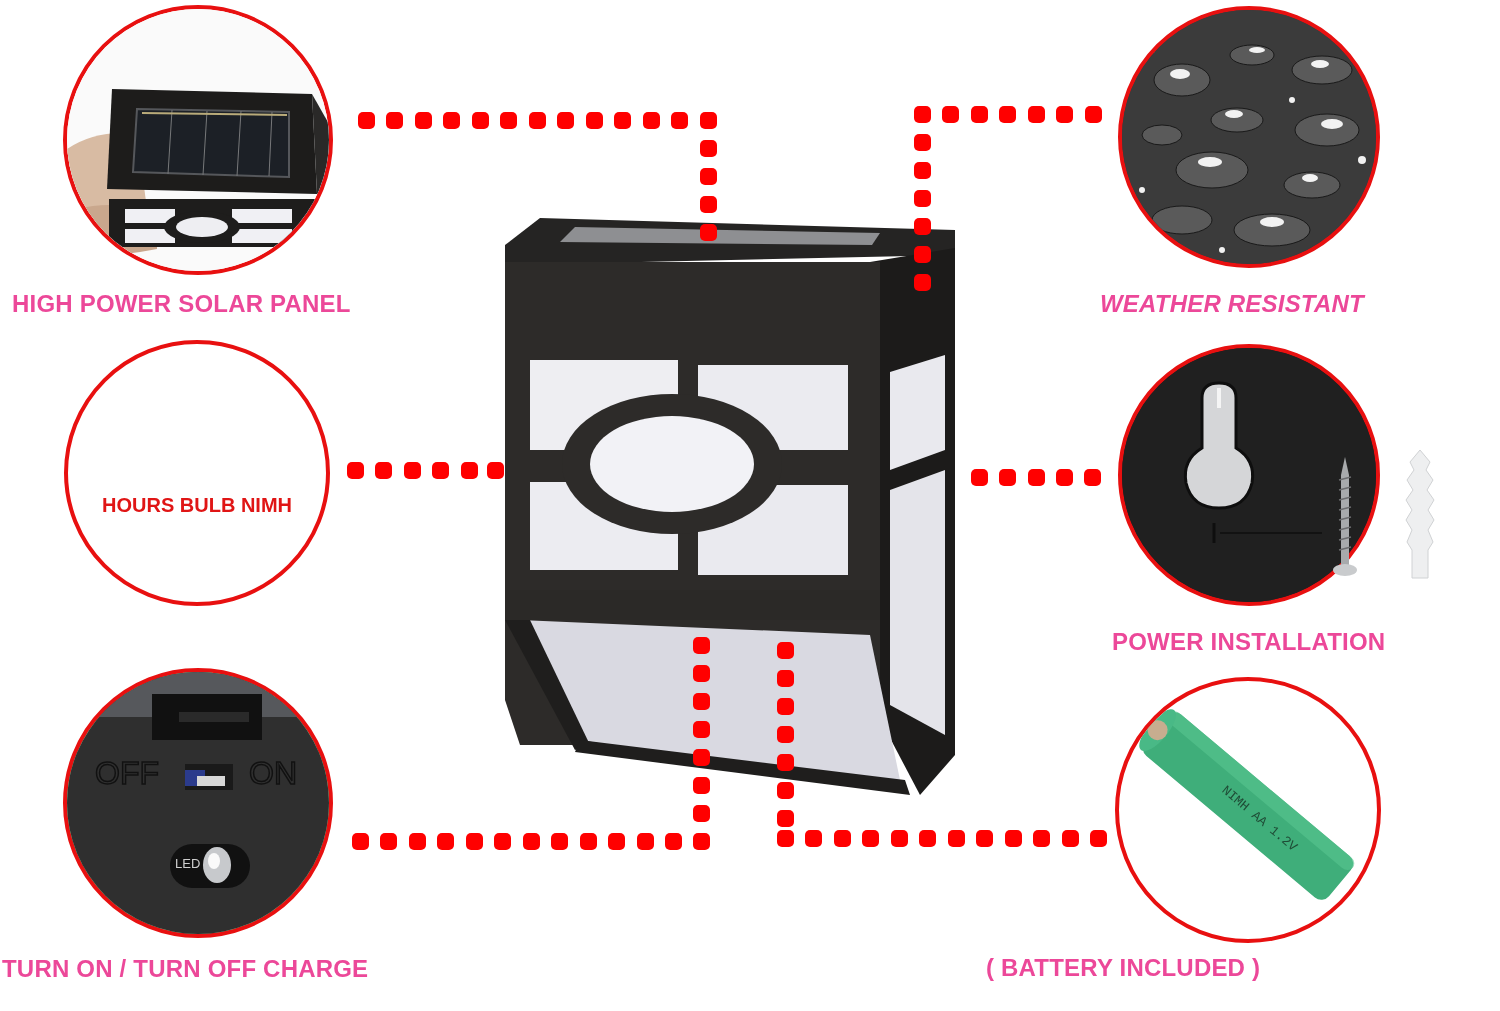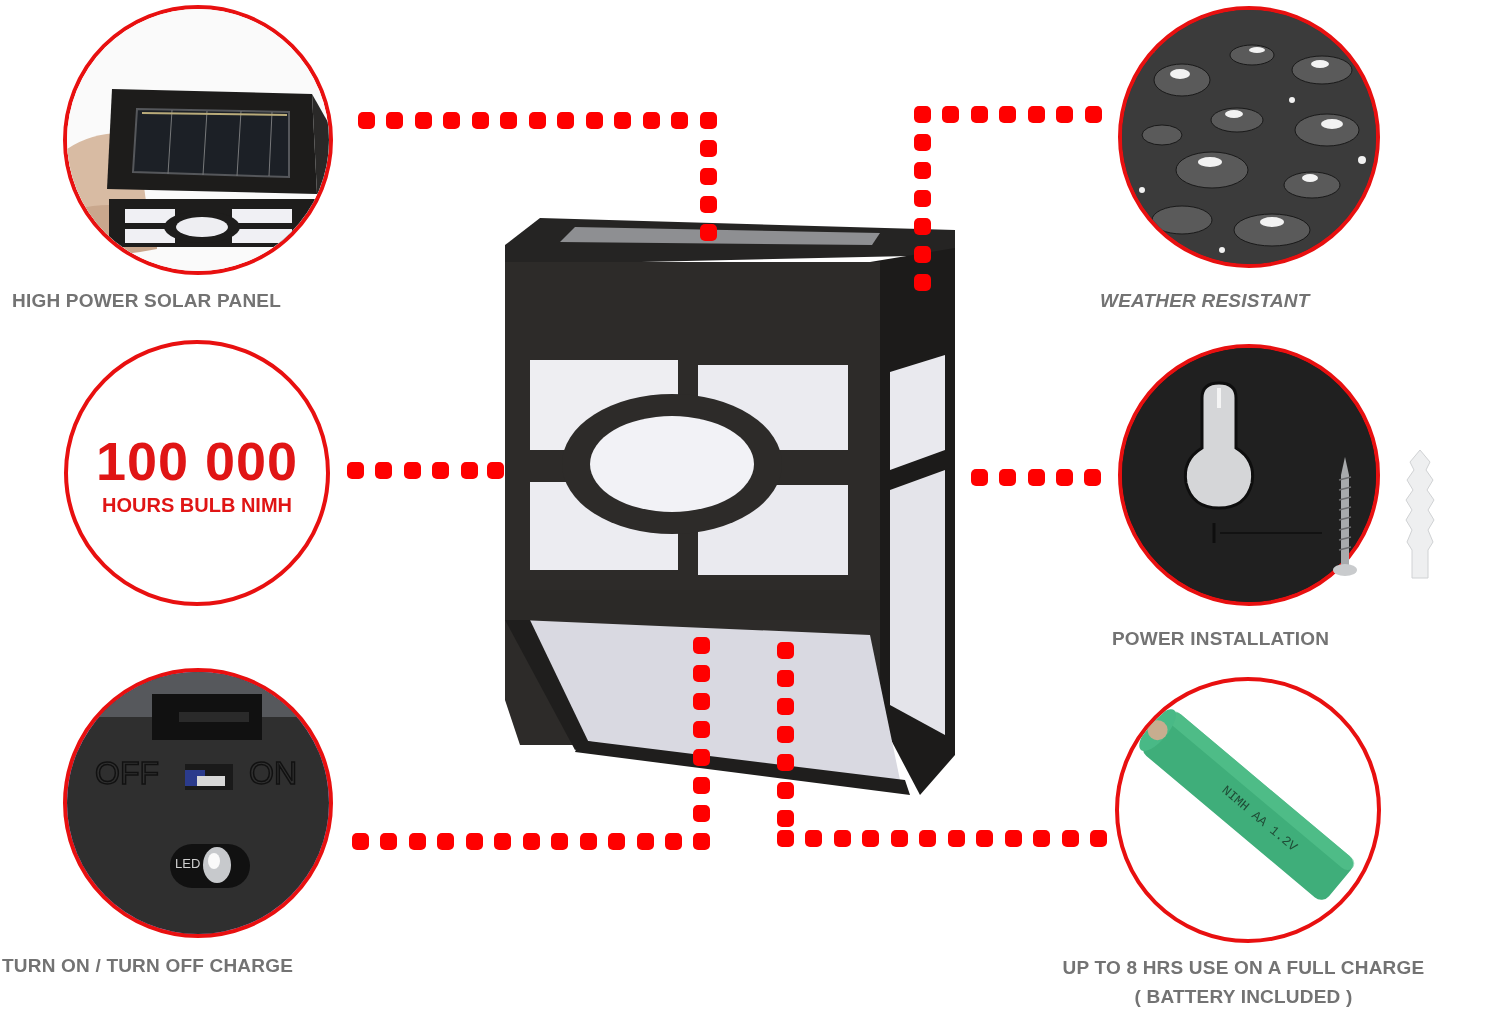--- a/index.html
+++ b/index.html
@@ -1,20 +1,20 @@
 <!DOCTYPE html>
 <html><head>
 <meta charset="utf-8">
 <style>
   html, body { margin: 0; padding: 0; background: #ffffff; }
   body { width: 1500px; height: 1011px; position: relative; overflow: hidden;
          font-family: "Liberation Sans", sans-serif; }
   .abs { position: absolute; }
-  .label { position: absolute; color: #737373; font-weight: bold; font-size: 19px;
-           white-space: nowrap; letter-spacing: 0.2px; text-align: center; }
+  .label { position: absolute; color: #ec4899; font-weight: bold; font-size: 24px;
+           white-space: nowrap; letter-spacing: 0.2px; }
   .circle { position: absolute; border-radius: 50%; border: 4px solid #e81010;
             box-sizing: border-box; overflow: hidden; background: #fff; }
   .dot { position: absolute; width: 17px; height: 17px; background: #ff0000; border-radius: 5px; }
   svg { display: block; }
   .big-num { position: absolute; color: #e01515; font-weight: bold; font-size: 54px;
              width: 100%; text-align: center; left: 0; top: 86px; letter-spacing: 1px; }
   .sub-num { position: absolute; color: #e01515; font-weight: bold; font-size: 20px;
              width: 100%; text-align: center; left: 0; top: 150px; }
 </style>
 </head>
@@ -42,25 +42,24 @@
     <rect x="165" y="200" width="60" height="14" fill="#f0f0f4"></rect>
     <rect x="58" y="220" width="50" height="14" fill="#f0f0f4"></rect>
     <rect x="165" y="220" width="60" height="14" fill="#f0f0f4"></rect>
     <ellipse cx="135" cy="218" rx="38" ry="16" fill="#1e1d1c"></ellipse>
     <ellipse cx="135" cy="218" rx="26" ry="10" fill="#eeeef2"></ellipse>
   </svg>
 </div>
 <div class="label" style="left:12px; top:290px;">HIGH POWER SOLAR PANEL</div>
 
 <div class="circle" style="left:64px; top:340px; width:266px; height:266px;">
-  <div class="big-num">100 000</div>
   <div class="sub-num">HOURS BULB NIMH</div>
 </div>
 
-<div class="circle" style="left:63px; top:668px; width:270px; height:270px; background:#f0abfc;">
+<div class="circle" style="left:63px; top:668px; width:270px; height:270px; background:#86efac;">
   <svg width="262" height="262" viewBox="0 0 262 262">
     <rect width="262" height="262" fill="#2f2f2f"></rect>
     <rect x="0" y="0" width="262" height="45" fill="#56585c"></rect>
     <rect x="85" y="22" width="110" height="46" fill="#111"></rect>
     <rect x="112" y="40" width="70" height="10" fill="#2a2a2a"></rect>
     <text x="28" y="112" font-family="Liberation Sans, sans-serif" font-size="32" fill="none" stroke="#111" stroke-width="1.5">OFF</text>
     <rect x="118" y="92" width="48" height="26" fill="#1a1a1a"></rect>
     <rect x="118" y="98" width="20" height="16" fill="#2b3b8c"></rect>
     <rect x="130" y="104" width="28" height="10" fill="#d8d8d8"></rect>
     <text x="182" y="112" font-family="Liberation Sans, sans-serif" font-size="32" fill="none" stroke="#111" stroke-width="1.5">ON</text>
@@ -141,21 +140,20 @@
     <g transform="translate(129 125) rotate(40)">
       <rect x="-120" y="-27" width="240" height="54" rx="10" fill="#3fae7a"></rect>
       <rect x="-120" y="-27" width="240" height="14" rx="8" fill="#58c490" opacity="0.6"></rect>
       <ellipse cx="-118" cy="0" rx="10" ry="26" fill="#49b986"></ellipse>
       <circle cx="-118" cy="0" r="10" fill="#c7ad8f"></circle>
       <text x="-30" y="6" font-family="Liberation Mono, monospace" font-size="13" fill="#1f4c36">NIMH AA 1.2V</text>
     </g>
   </svg>
 </div>
 <div class="label" style="left:986px; top:953px; width:515px; line-height:29px;">
-  <div>UP TO 8 HRS USE ON A FULL CHARGE</div>
   <div>( BATTERY INCLUDED )</div>
 </div>
 
 <svg class="abs" style="left:490px; top:210px;" width="480" height="600" viewBox="490 210 480 600">
 
   <polygon points="505,245 540,218 955,230 955,255 505,265" fill="#252423"></polygon>
   <polygon points="575,227 880,233 872,245 560,242" fill="#8e8f92"></polygon>
 
   <polygon points="870,262 955,248 955,755 920,795 870,700" fill="#1c1b1a"></polygon>
   <polygon points="890,372 945,355 945,450 890,470" fill="#e9e9ee"></polygon>

